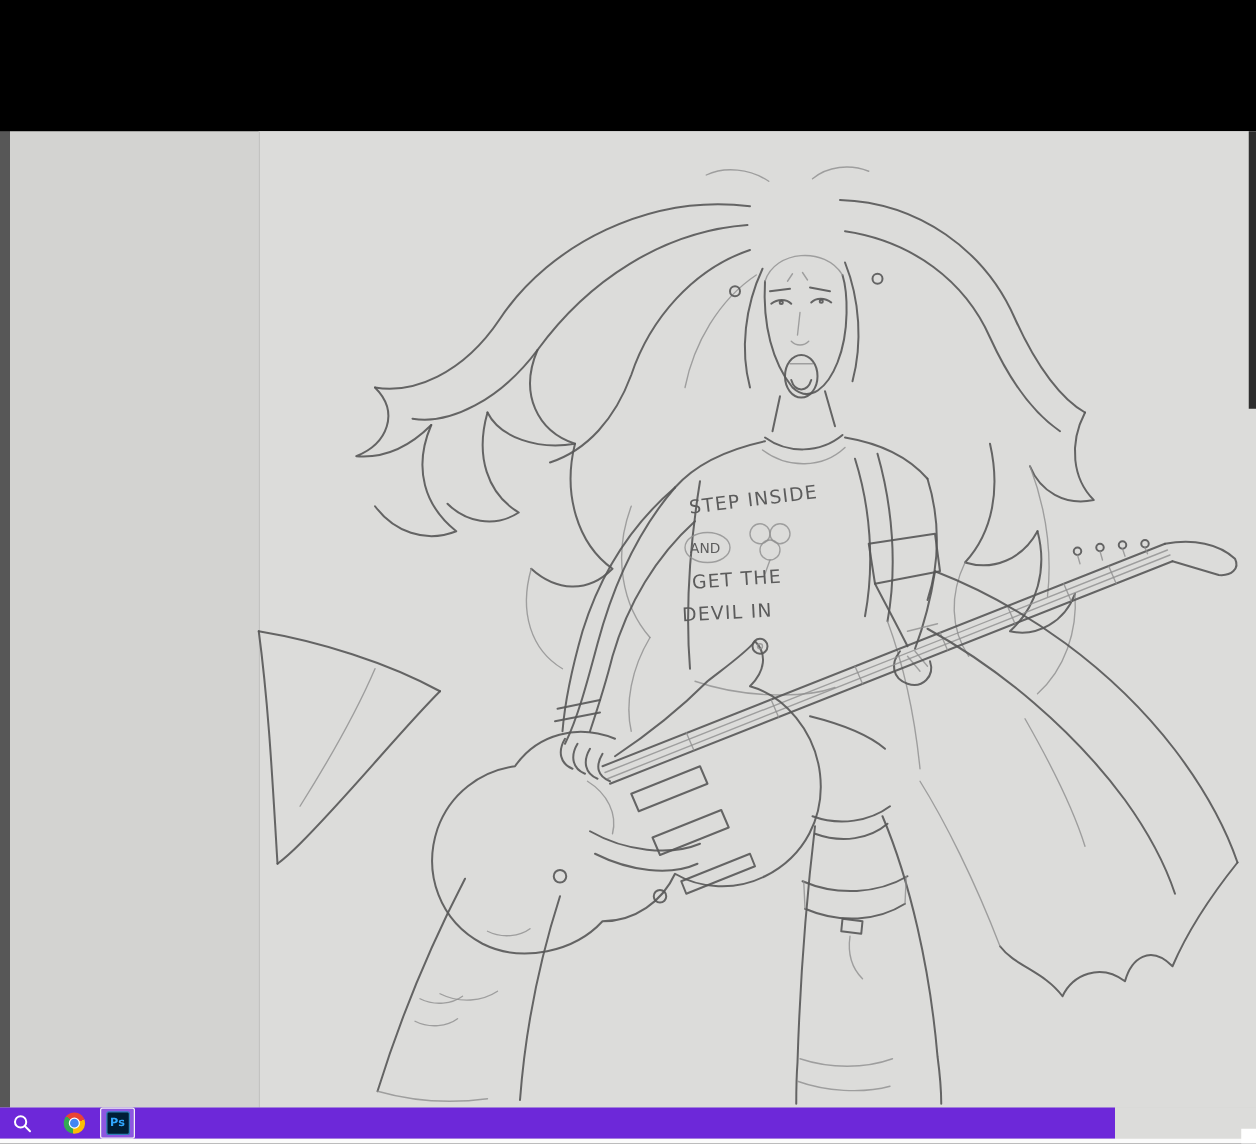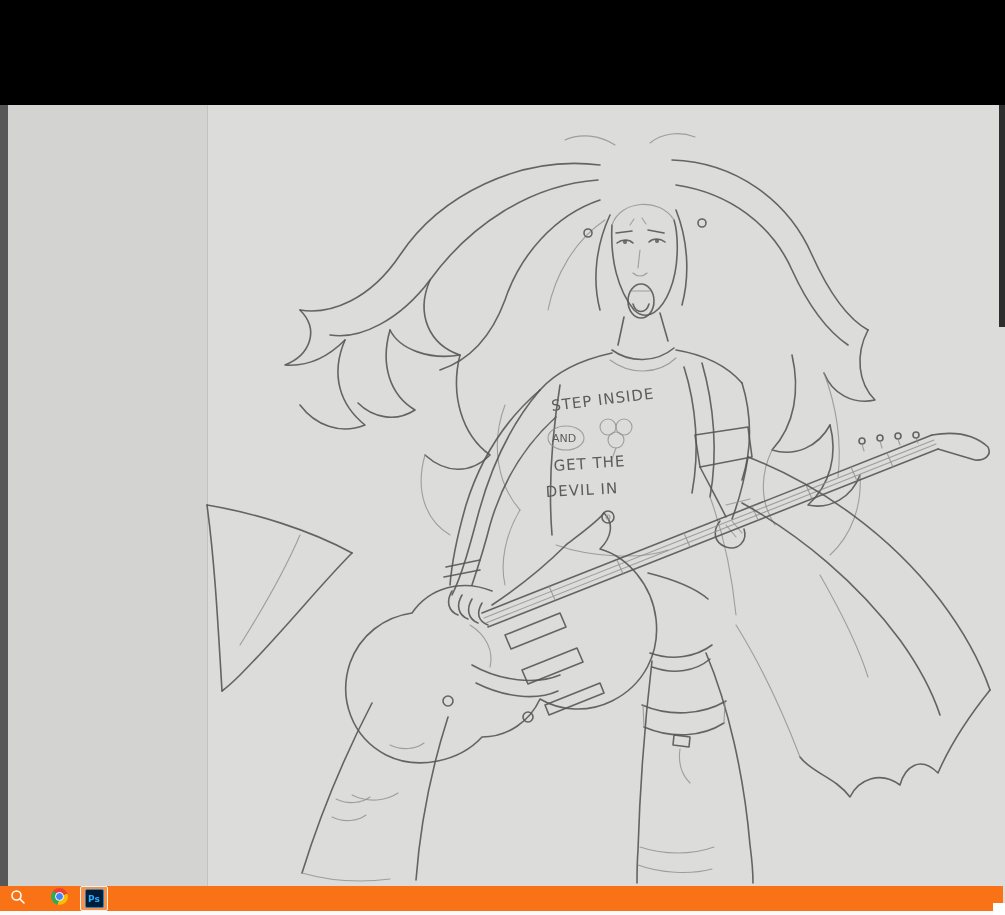--- a/index.html
+++ b/index.html
@@ -18,22 +18,22 @@
   .document{position:absolute;left:199px;top:0;width:798px;height:781px;background:#dcdcda;border-left:1px solid #c3c3c1;}
   .sketch{position:absolute;left:-8px;top:0;width:1005px;height:781px;}
   .sketch path, .sketch ellipse, .sketch circle, .sketch line{
     fill:none;stroke:#565656;stroke-width:1.6;stroke-linecap:round;stroke-linejoin:round;opacity:.9;
   }
   .sketch .lt{stroke:#8f8f8f;stroke-width:1.1;opacity:.8;}
   .sketch text{stroke:none;fill:#5c5c5c;font-family:"DejaVu Sans",sans-serif;font-size:15px;letter-spacing:1px;}
   .sketch text.small{font-size:11px;letter-spacing:0;}
   
   .taskbar{
-    position:absolute;left:0;top:886px;width:1003px;height:25px;background:#f97316;
-    display:flex;
+    position:absolute;left:0;top:886px;width:892px;height:25px;background:#6d28d9;
+    display:flex;align-items:center;
   }
   .tb-item{height:21px;display:flex;align-items:center;justify-content:center;cursor:pointer;}
   .tb-search{margin-left:6px;width:24px;}
   .tb-chrome{margin-left:18px;width:22px;}
   .tb-ps-wrap{
     margin-left:10px;width:26px;height:23px;
     background:rgba(255,255,255,.22);border:1px solid #f2f2f2;border-radius:2px;
     display:flex;align-items:center;justify-content:center;
   }
   .ps-tile{

